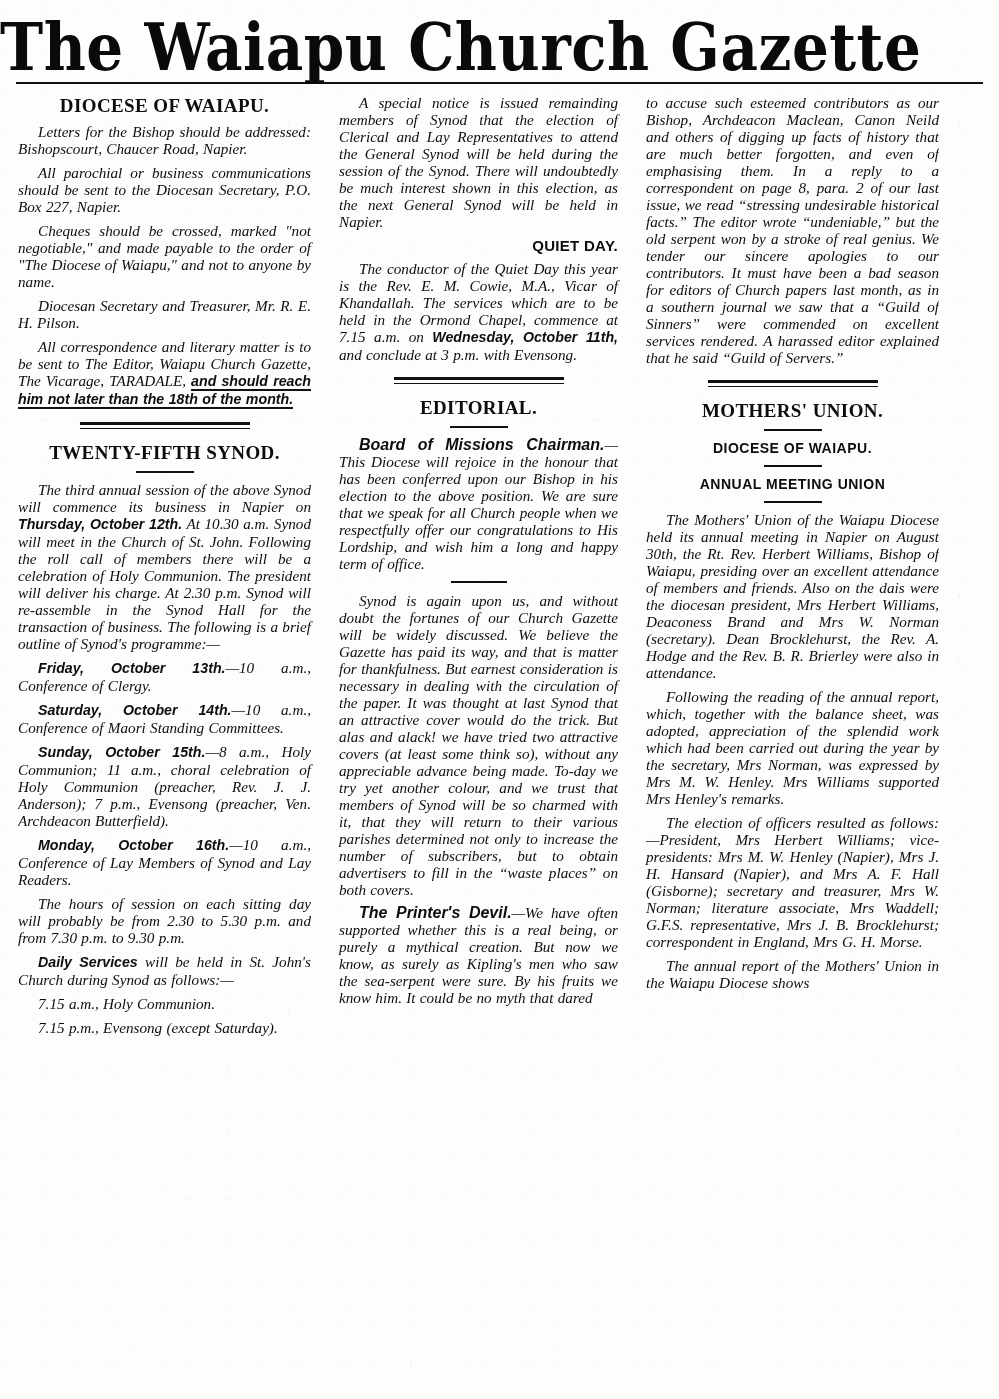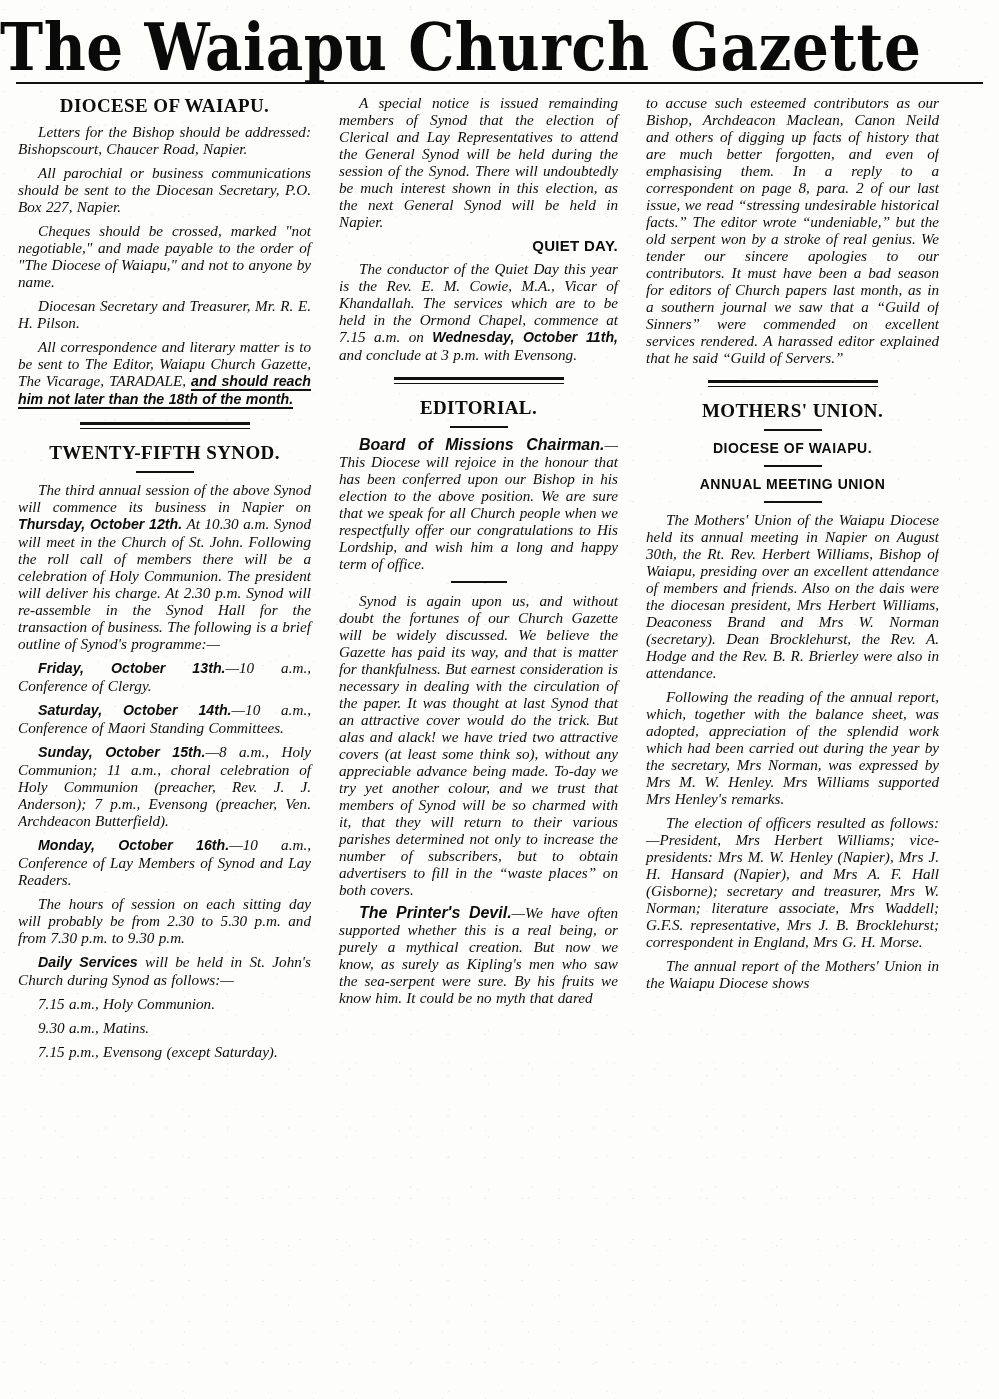--- a/index.html
+++ b/index.html
@@ -195,21 +195,20 @@
       <p class="body"><span class="sans-b">Friday, October 13th.</span><span>—10 a.m., Conference of Clergy.</span></p>
       <p class="body"><span class="sans-b">Saturday, October 14th.</span><span>—10 a.m., Conference of Maori Standing Committees.</span></p>
       <p class="body"><span class="sans-b">Sunday, October 15th.</span><span>—8 a.m., Holy Communion; 11 a.m., choral celebration of Holy Communion (preacher, Rev. J. J. Anderson); 7 p.m., Evensong (preacher, Ven. Archdeacon Butterfield).</span></p>
       <p class="body"><span class="sans-b">Monday, October 16th.</span><span>—10 a.m., Conference of Lay Members of Synod and Lay Readers.</span></p>
 
       <p class="body">The hours of session on each sitting day will probably be from 2.30 to 5.30 p.m. and from 7.30 p.m. to 9.30 p.m.</p>
 
       <p class="body"><span class="sans-b">Daily Services</span> <span>will be held in St. John's Church during Synod as follows:—</span></p>
 
       <p class="body">7.15 a.m., Holy Communion.</p>
-      <p class="body">9.30 a.m., Matins.</p>
       <p class="body">7.15 p.m., Evensong (except Saturday).</p>
 
     </div>
 
     <div class="col c2">
 
       <p class="body">A special notice is issued remainding members of Synod that the election of Clerical and Lay Representatives to attend the General Synod will be held during the session of the Synod. There will undoubtedly be much interest shown in this election, as the next General Synod will be held in Napier.</p>
 
       <div class="spacer-6"></div>
       <h3 class="subsection">QUIET DAY.</h3>

